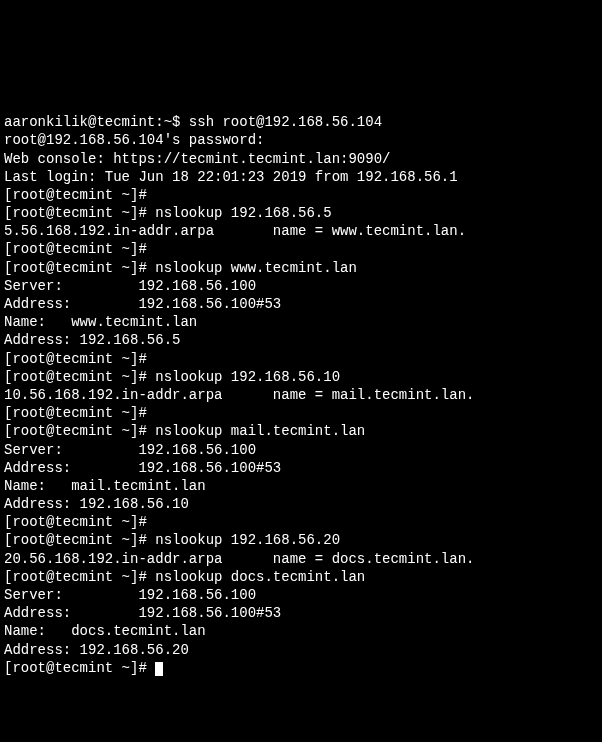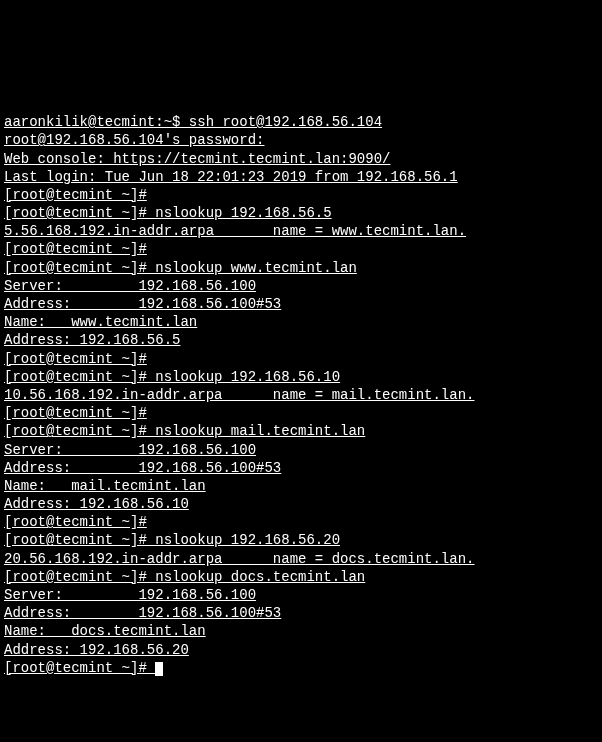--- a/index.html
+++ b/index.html
@@ -18,21 +18,20 @@
       height: 742px;
       overflow: hidden;
       white-space: pre;
     }
     .terminal {
       width: 100%;
       height: 100%;
     }
     .line {
       display: block;
-      text-decoration: underline;
     }
     .cursor {
       display: inline-block;
       width: 8px;
       height: 14px;
       background-color: #ffffff;
       vertical-align: text-bottom;
     }
   </style>
 </head>

